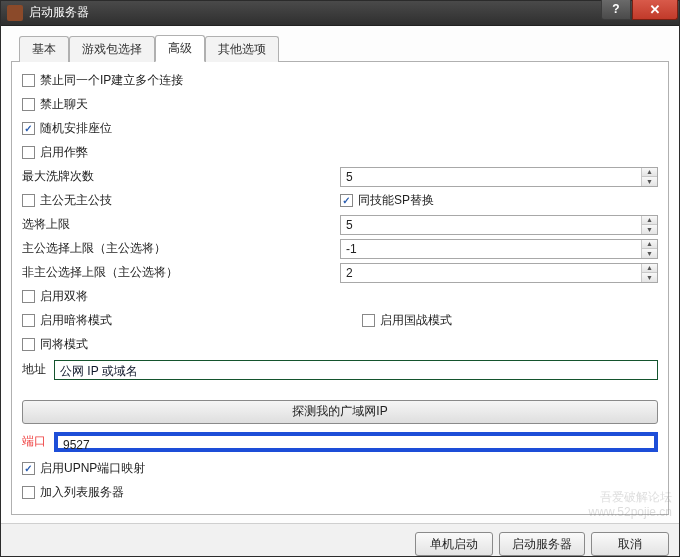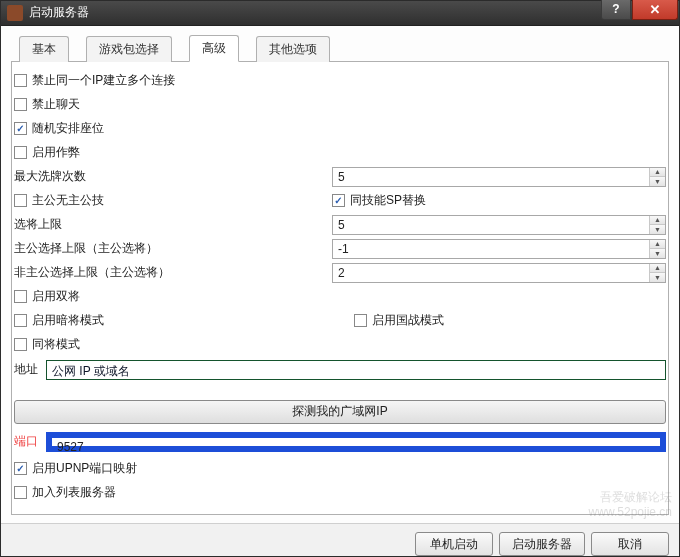--- a/index.html
+++ b/index.html
@@ -76,37 +76,37 @@
     display: flex;
     align-items: flex-end;
     padding-left: 8px;
     position: relative;
   }
   .tab {
     padding: 4px 12px;
     border: 1px solid #b0b0b0;
     border-bottom: none;
     background: #f3f3f3;
-    margin-right: 17px;
+    margin-right: 0px;
     border-top-left-radius: 3px;
     border-top-right-radius: 3px;
     position: relative;
     top: 1px;
     color: #333;
   }
   .tab.active {
     background: #fff;
     border-bottom: 1px solid #fff;
     z-index: 2;
   }
   .tabpanel {
     flex: 1;
     border: 1px solid #b0b0b0;
     background: #fff;
-    padding: 8px 2px;
+    padding: 8px 10px;
     overflow: hidden;
   }
   .row {
     display: flex;
     align-items: center;
     min-height: 22px;
     margin-bottom: 2px;
   }
   .left-col {
     width: 318px;
@@ -190,21 +190,21 @@
     color: #222;
   }
   .port-row {
     display: flex;
     align-items: center;
     margin-top: 8px;
   }
   .port-row .plbl { width: 32px; color:#ef4444; }
   .port-input {
     flex: 1;
-    border: 6px solid #1d4ed8;
+    border: 4px solid #1d4ed8;
     height: 20px;
     padding: 2px 5px;
     color: #222;
     background: #fff;
   }
   .footer {
     height: 38px;
     border-top: 1px solid #cfcfcf;
     background: #f1f1f1;
     display: flex;

